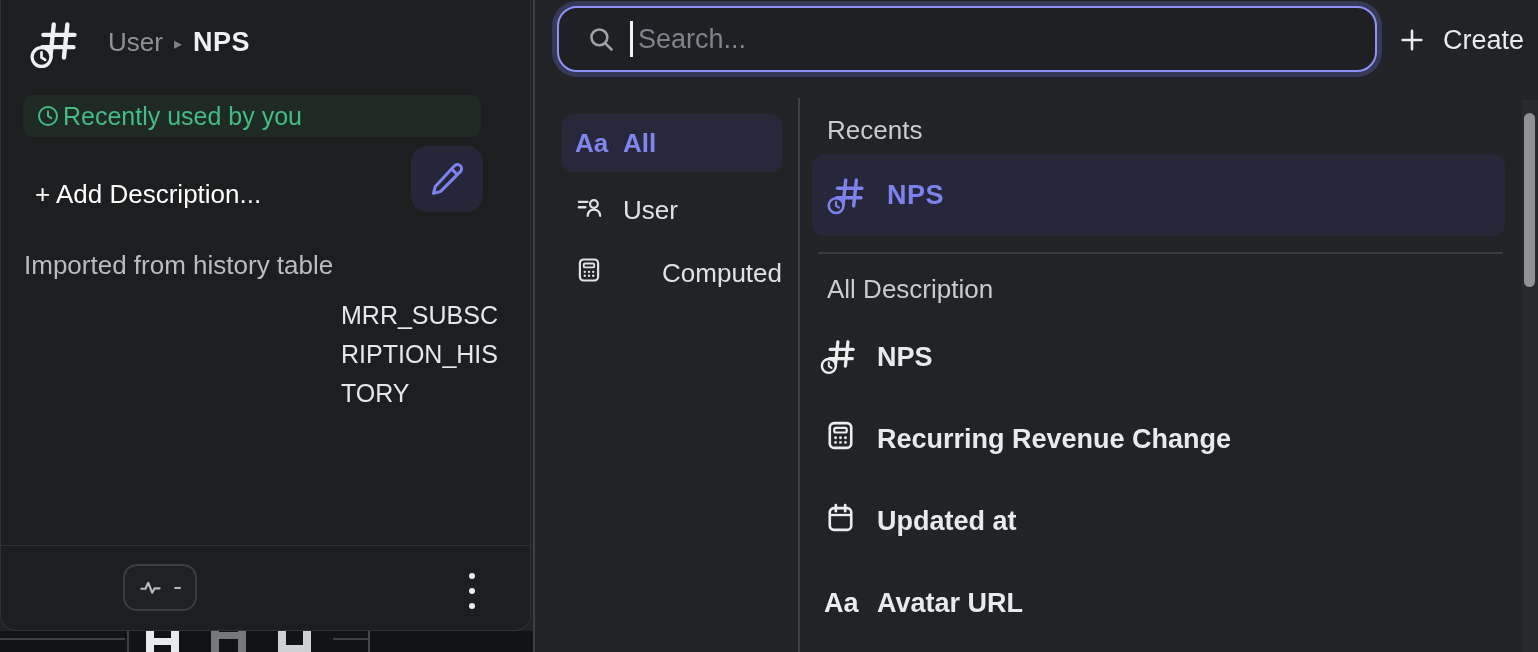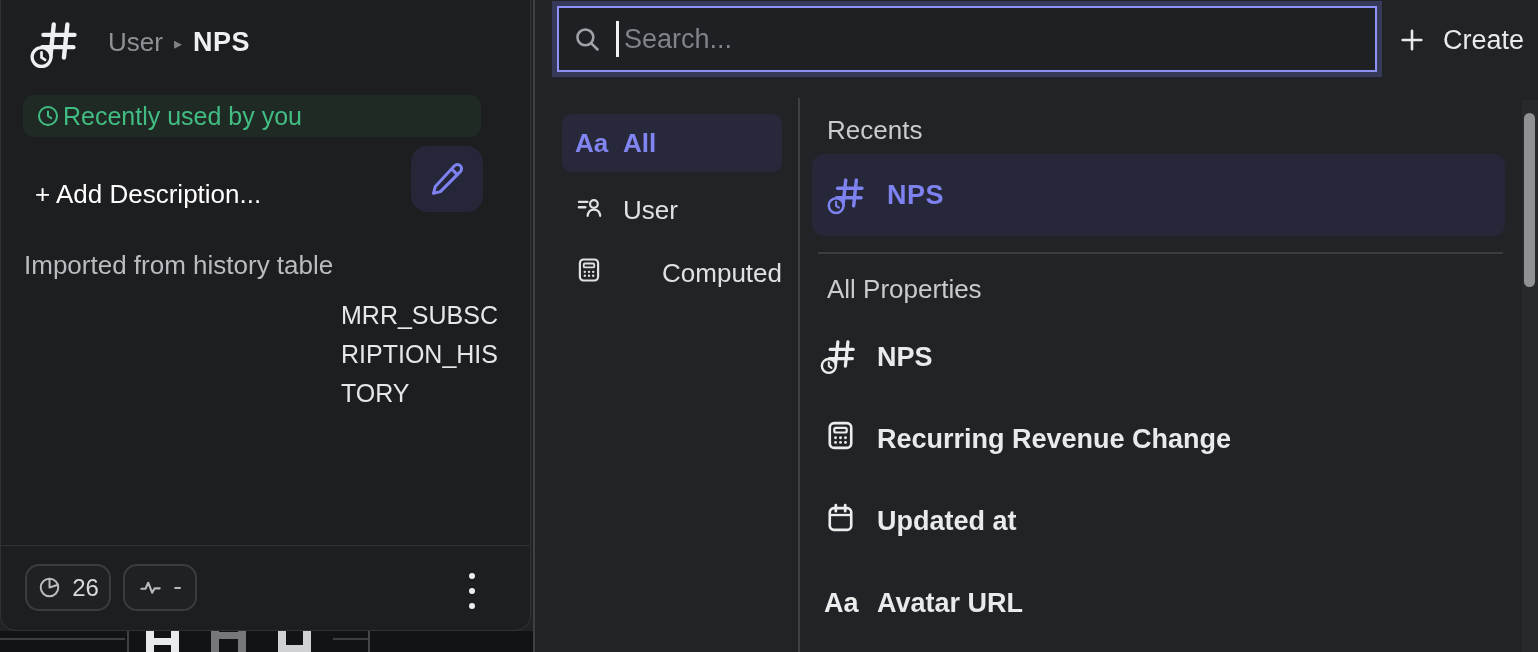--- a/index.html
+++ b/index.html
@@ -38,22 +38,22 @@
   .under-strip .hline{position:absolute;height:2px;background:#3c3e41;top:7px;}
   .under-strip .vline{position:absolute;width:2px;top:0;height:21px;background:#3e4044;}
   .ushape{position:absolute;top:0;height:21px;}
   .ushape .bar{position:absolute;top:0;width:8px;height:21px;}
   .ushape .cross{position:absolute;left:0;right:0;height:7px;}
 
   .main-divider{position:absolute;left:533px;top:0;width:2px;height:652px;background:#3e4043;z-index:3;}
 
   
   .searchbar{position:absolute;left:557px;top:6px;width:820px;height:66px;border:2px solid #8e92f4;
-    border-radius:0;background:#1e2024;box-sizing:border-box;display:flex;align-items:center;
-    padding-left:14px;box-shadow:0 0 0 5px rgba(99,102,190,.33);}
+    border-radius:20px;background:#1e2024;box-sizing:border-box;display:flex;align-items:center;
+    padding-left:28px;box-shadow:0 0 0 5px rgba(99,102,190,.33);}
   .searchbar svg{flex:0 0 auto;color:#9fa2a7;}
   .caret{width:3px;height:36px;background:#f1f2f4;margin-left:15px;animation:blink 1.1s steps(1) infinite;}
   @keyframes blink{50%{opacity:0;}}
   .searchbar input{flex:1;background:transparent;border:none;outline:none;margin-left:3px;
     font-family:"Liberation Sans",sans-serif;font-size:27px;color:#e7e8ea;}
   .searchbar input::placeholder{color:#7f838a;}
   .create-btn{position:absolute;left:1398px;top:18px;height:44px;display:flex;align-items:center;gap:17px;color:#e9eaec;}
   .create-btn .lbl{font-size:27px;font-weight:500;white-space:nowrap;}
 
   
@@ -146,27 +146,20 @@
         <path d="M17 3.2 a2.75 2.75 0 1 1 3.9 3.9 L7.6 20.4 L3 21.6 L4.2 17 Z" fill="none" stroke="#7d82f0" stroke-width="2" stroke-linejoin="round" stroke-linecap="round"></path>
         <path d="M15.2 5.4 l3.5 3.5" fill="none" stroke="#7d82f0" stroke-width="2" stroke-linecap="round"></path>
       </svg>
     </div>
 
     <div class="field-label">Imported from history table</div>
     <div class="field-value">MRR_SUBSCRIPTION_HISTORY</div>
 
     <div class="panel-divider"></div>
 
-    <div class="stat-pill p1">
-      <svg width="25" height="25" viewBox="0 0 24 24">
-        <circle cx="12" cy="12" r="8.4" fill="none" stroke="currentColor" stroke-width="1.9"></circle>
-        <path d="M12 12 V3.6 M12 12 L20.2 9.4" fill="none" stroke="currentColor" stroke-width="1.9" stroke-linecap="round"></path>
-      </svg>
-      <span class="num">26</span>
-    </div>
 
     <div class="stat-pill p2">
       <svg width="25" height="25" viewBox="0 0 24 24">
         <path d="M3.2 13.2 H7.2 L9.8 7.4 L13.6 17 L16 12.8 H20.8" fill="none" stroke="currentColor" stroke-width="2" stroke-linecap="round" stroke-linejoin="round"></path>
       </svg>
       <span class="dash">-</span>
     </div>
 
     <div class="kebab">
       <i></i>
@@ -245,21 +238,21 @@
         </g>
         <circle cx="3.4" cy="20.4" r="4.9" fill="#26283a" stroke="currentColor" stroke-width="1.7"></circle>
         <path d="M3.4 17.9 V20.6 L5.3 21.8" stroke="currentColor" stroke-width="1.4" fill="none" stroke-linecap="round"></path>
       </svg>
     </span>
     <span class="lbl">NPS</span>
   </div>
 
   <div class="results-divider"></div>
 
-  <div class="sect-header" style="top:274px;">All Properties</div>
+  <div class="sect-header" style="top:274px;">All Description</div>
 
   <div class="prop-item" style="top:335px;">
     <span class="glyph hashclock">
       <svg width="34" height="34" viewBox="0 0 24 24" style="overflow:visible;">
         <g stroke="currentColor" stroke-width="2.3" stroke-linecap="round" fill="none">
           <path d="M9.8 3.4 L8 20.6"></path>
             <path d="M16.9 3.4 L15.1 20.6"></path>
           <path d="M4.4 8.8 H20.6"></path>
             <path d="M3.8 15.2 H20"></path>
         </g>

